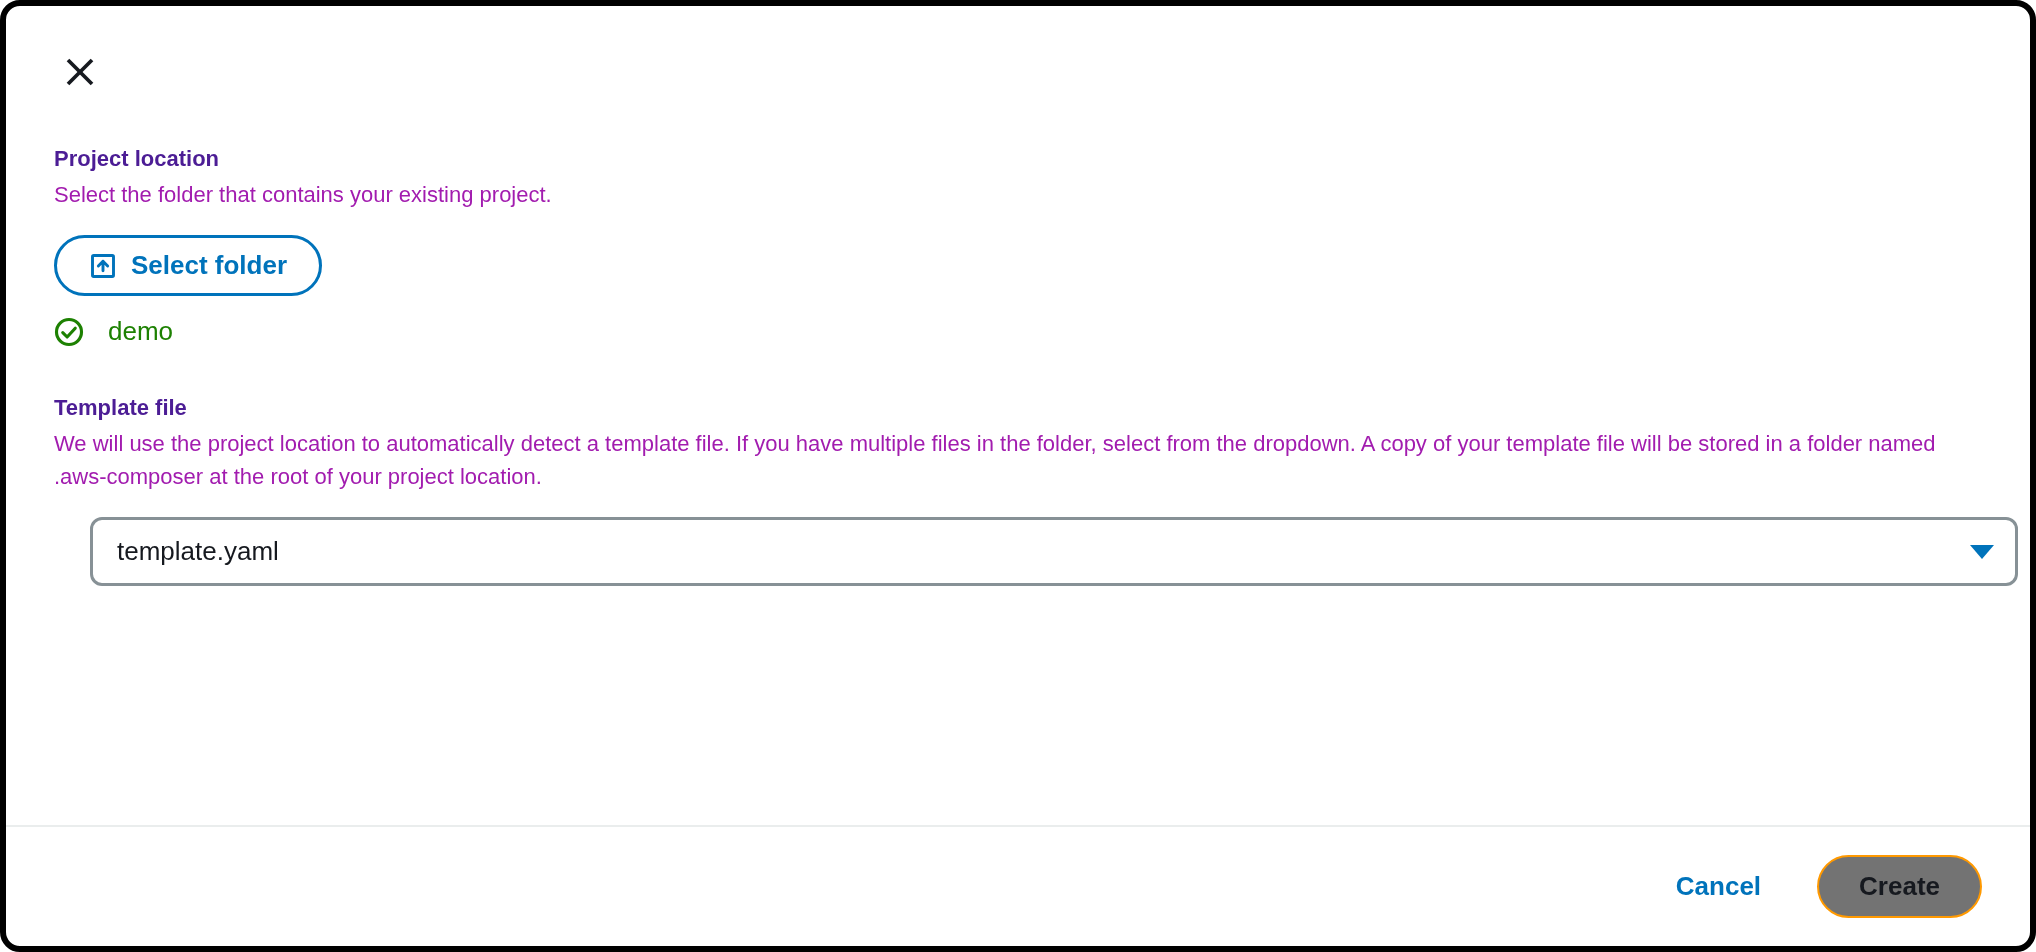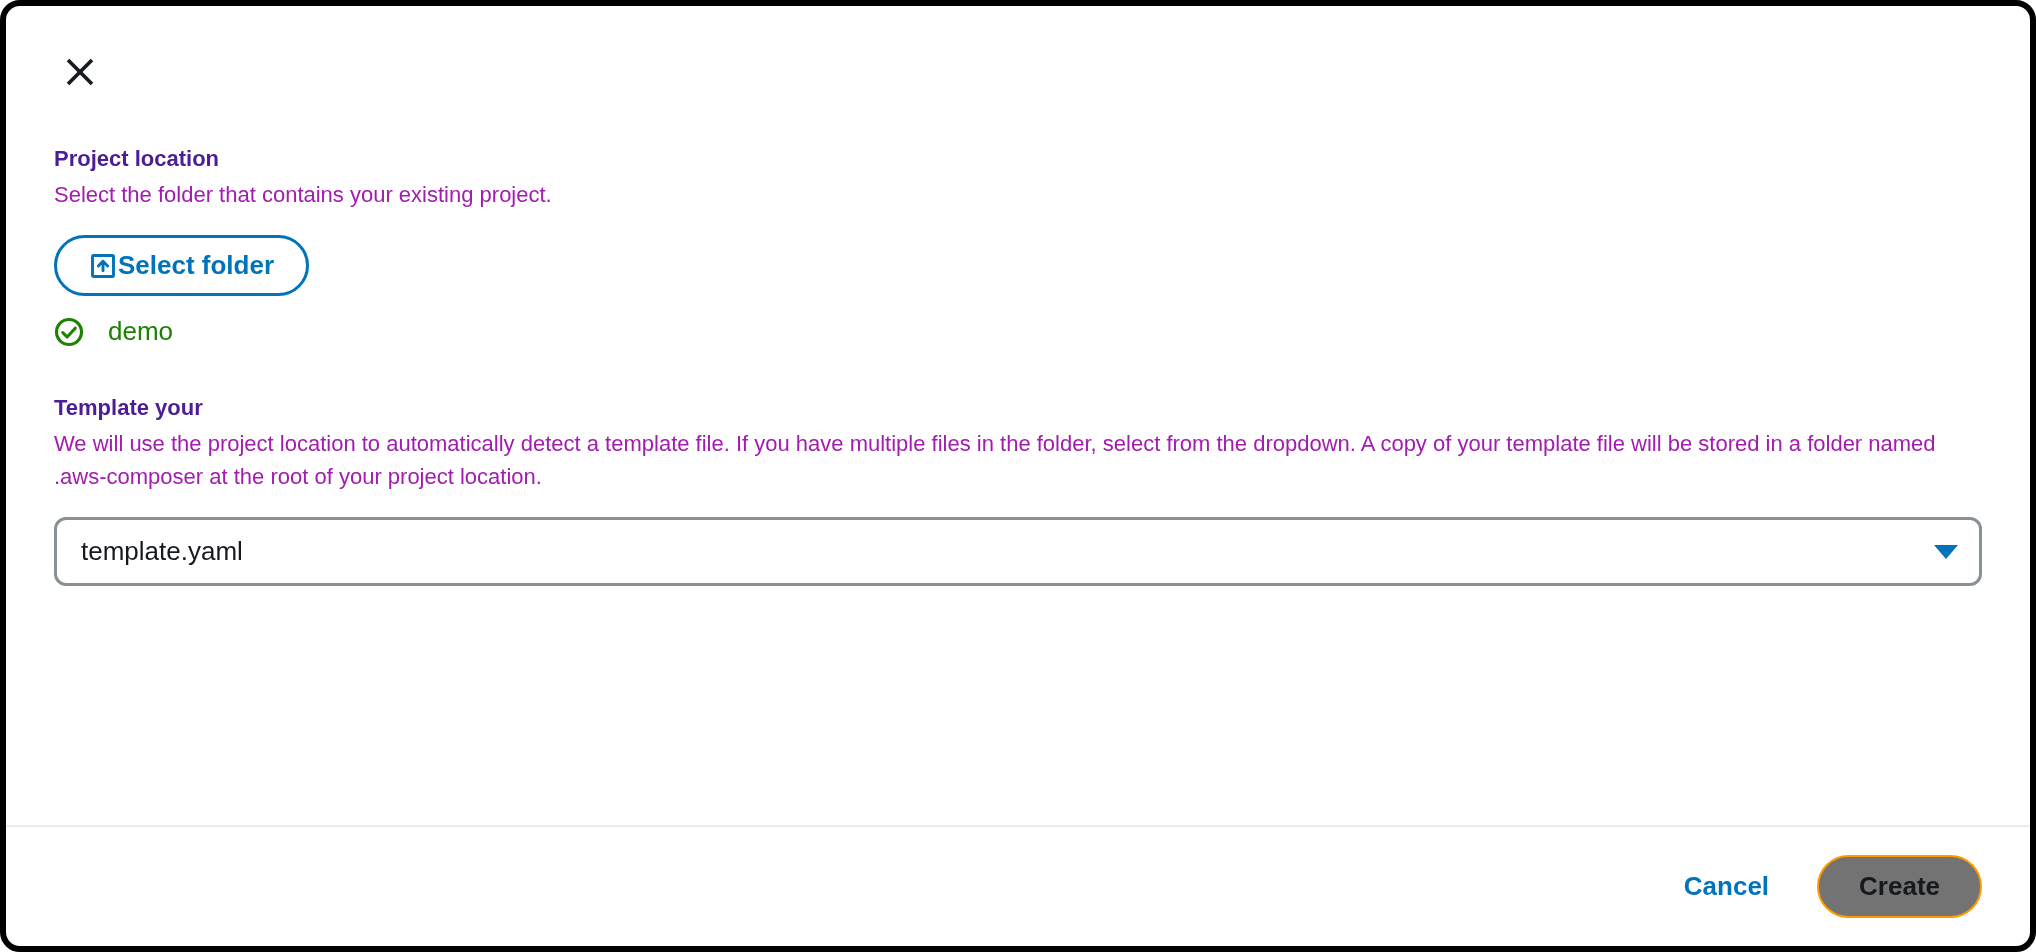--- a/index.html
+++ b/index.html
@@ -63,21 +63,21 @@
     }
     .section-description {
       font-size: 22px;
       color: #a21caf;
       line-height: 1.5;
       margin-bottom: 24px;
     }
     .select-folder-btn {
       display: inline-flex;
       align-items: center;
-      gap: 1px;
+      gap: 14px;
       padding: 12px 32px;
       border: 3px solid #0073bb;
       border-radius: 40px;
       background: #ffffff;
       color: #0073bb;
       font-size: 26px;
       font-weight: 600;
       cursor: pointer;
     }
     .select-folder-btn svg {
@@ -92,20 +92,21 @@
       color: #1d8102;
       font-size: 26px;
     }
     .folder-status svg {
       width: 30px;
       height: 30px;
     }
     .select-wrapper {
       position: relative;
       width: 100%;
+      margin-left: 36px;
     }
     .template-select {
       width: 100%;
       padding: 16px 24px;
       font-size: 26px;
       color: #16191f;
       border: 3px solid #879196;
       border-radius: 12px;
       background: #ffffff;
       appearance: none;
@@ -121,21 +122,21 @@
       height: 0;
       border-left: 12px solid transparent;
       border-right: 12px solid transparent;
       border-top: 14px solid #0073bb;
     }
     .modal-footer {
       border-top: 2px solid #eaeded;
       padding: 28px 48px;
       display: flex;
       justify-content: flex-end;
-      gap: 24px;
+      gap: 32px;
       align-items: center;
     }
     .cancel-btn {
       background: none;
       border: none;
       color: #0073bb;
       font-size: 26px;
       font-weight: 700;
       cursor: pointer;
       padding: 14px 24px;
@@ -179,21 +180,21 @@
       <div class="folder-status">
         <svg viewBox="0 0 24 24" fill="none" stroke="#1d8102" stroke-width="2.5">
           <circle cx="12" cy="12" r="10"></circle>
           <path d="M7 12.5 L10.5 16 L17 9" stroke-linecap="round" stroke-linejoin="round"></path>
         </svg>
         <span>demo</span>
       </div>
     </div>
 
     <div class="section" style="margin-bottom:0;">
-      <div class="section-title">Template your</div>
+      <div class="section-title">Template file</div>
       <div class="section-description">We will use the project location to automatically detect a template file. If you have multiple files in the folder, select from the dropdown. A copy of your template file will be stored in a folder named .aws-composer at the root of your project location.</div>
       <div class="select-wrapper">
         <div class="template-select">template.yaml</div>
         <div class="select-arrow"></div>
       </div>
     </div>
 
   </div>
 
   <div class="modal-footer">

